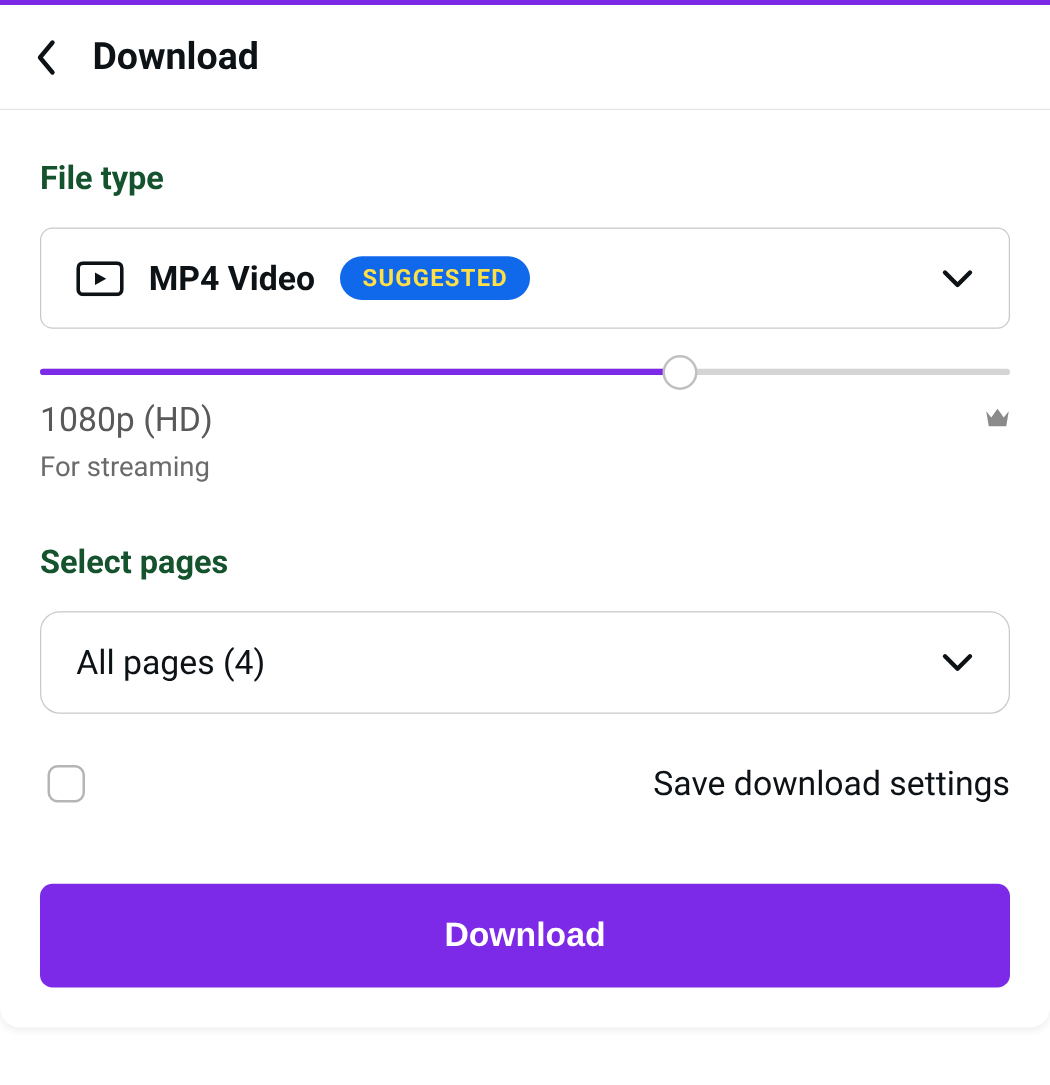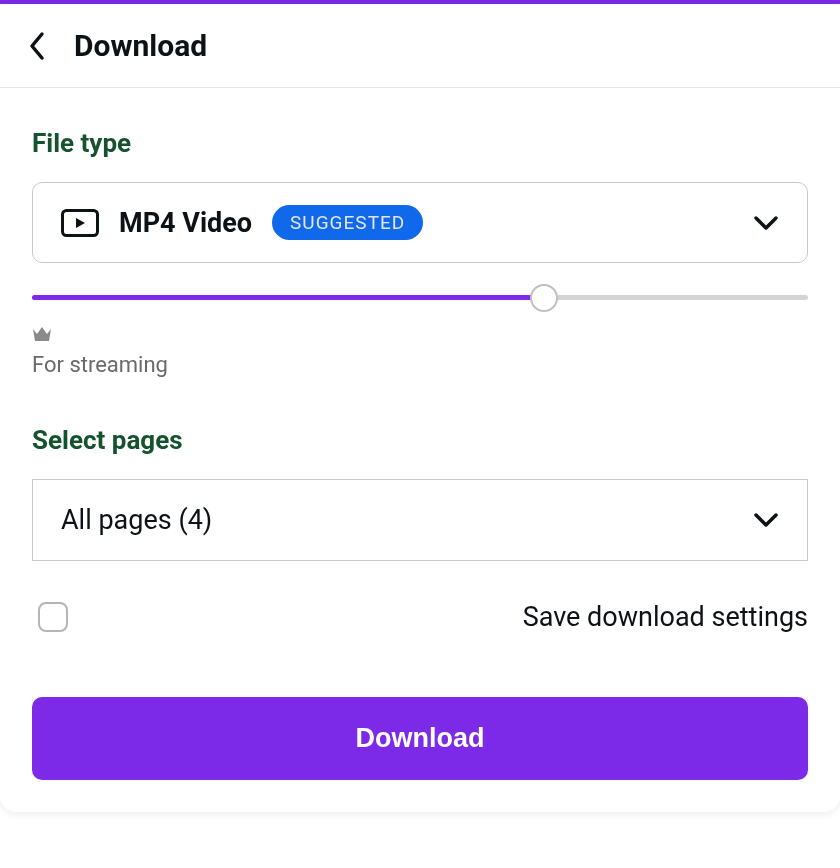--- a/index.html
+++ b/index.html
@@ -75,22 +75,22 @@
     .video-icon {
       flex-shrink: 0;
     }
     .select-label {
       font-size: 27px;
       font-weight: 700;
       color: #0d1216;
     }
     .badge {
       background: #1068eb;
-      color: #e5e5e5;
-      font-weight: 400;
+      color: #fde047;
+      font-weight: 700;
       font-size: 19px;
       letter-spacing: 1px;
       padding: 6px 18px;
       border-radius: 999px;
       text-align: right;
     }
     .spacer {
       flex: 1;
     }
     .slider-container {
@@ -139,21 +139,21 @@
       font-size: 22px;
       color: #6a6a6a;
       margin-bottom: 48px;
     }
     .crown-icon {
       color: #8a8a8a;
       margin-top: 6px;
     }
     .pages-select {
       border: 1px solid #c9c9c9;
-      border-radius: 0;
+      border-radius: 16px;
       padding: 24px 28px;
       display: flex;
       align-items: center;
       justify-content: space-between;
       cursor: pointer;
       margin-bottom: 40px;
     }
     .pages-label {
       font-size: 27px;
       color: #0d1216;
@@ -222,20 +222,21 @@
       </svg>
     </div>
 
     <div class="slider-container">
       <div class="slider-track">
         <div class="slider-fill"></div>
         <div class="slider-thumb"></div>
       </div>
     </div>
     <div class="quality-row">
+      <div class="quality-value">1080p (HD)</div>
       <svg class="crown-icon" width="20" height="16" viewBox="0 0 20 16" fill="#8a8a8a">
         <path d="M1 3 L5 8 L10 1 L15 8 L19 3 L17 15 L3 15 Z"></path>
       </svg>
     </div>
     <div class="quality-desc">For streaming</div>
 
     <div class="section-label">Select pages</div>
     <div class="pages-select">
       <span class="pages-label">All pages (4)</span>
       <svg width="26" height="16" viewBox="0 0 26 16" fill="none">

